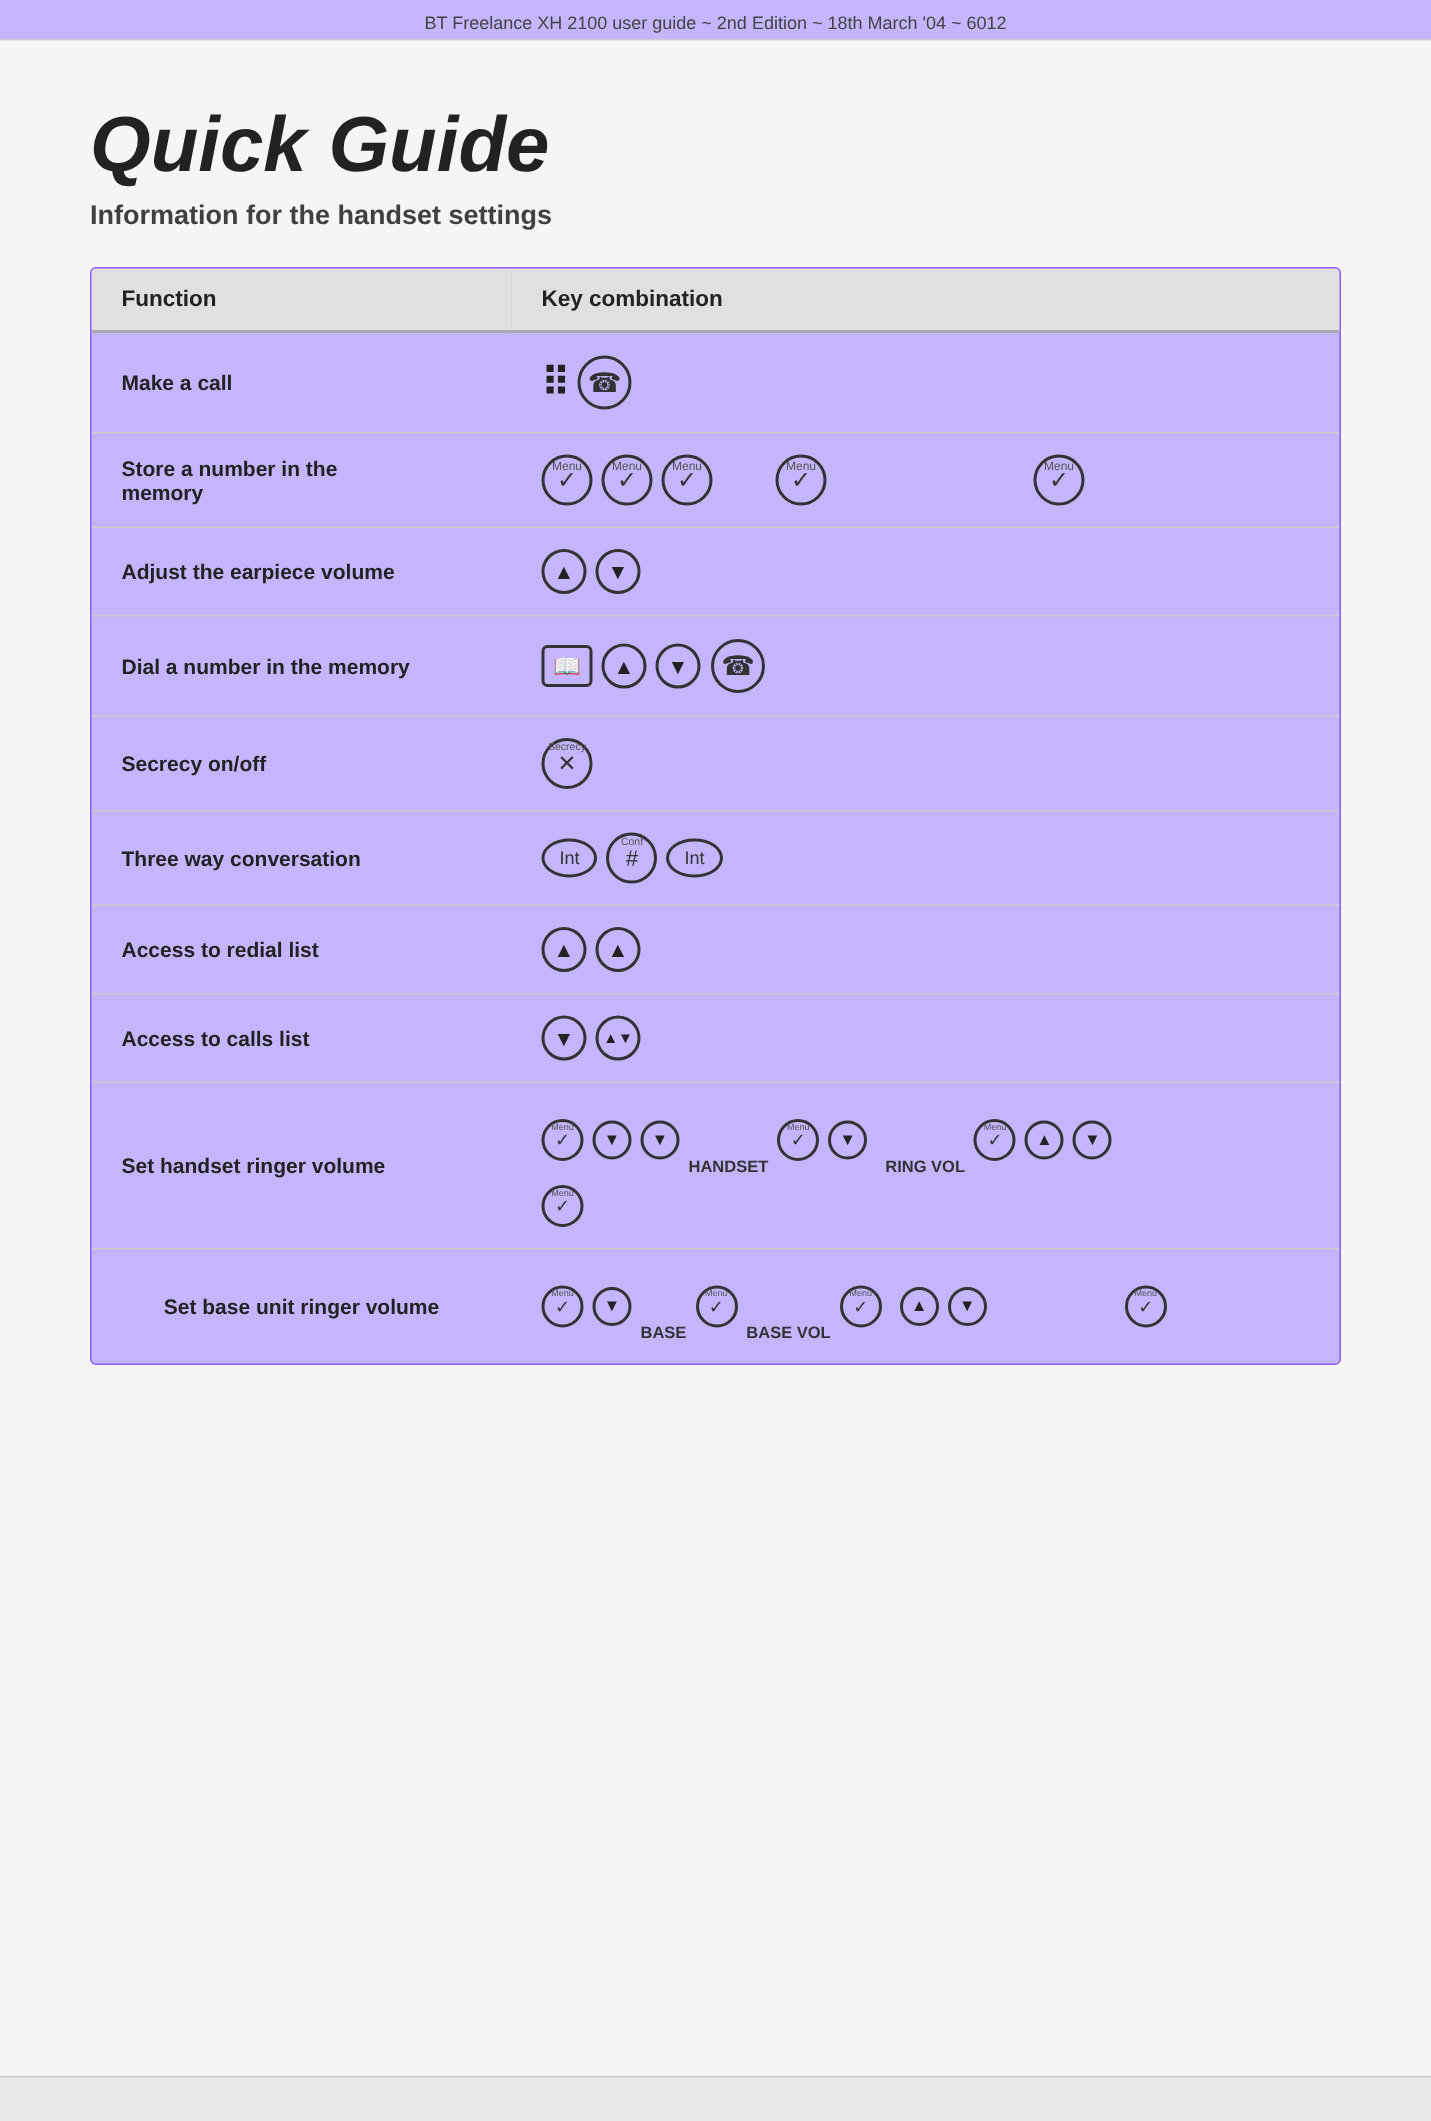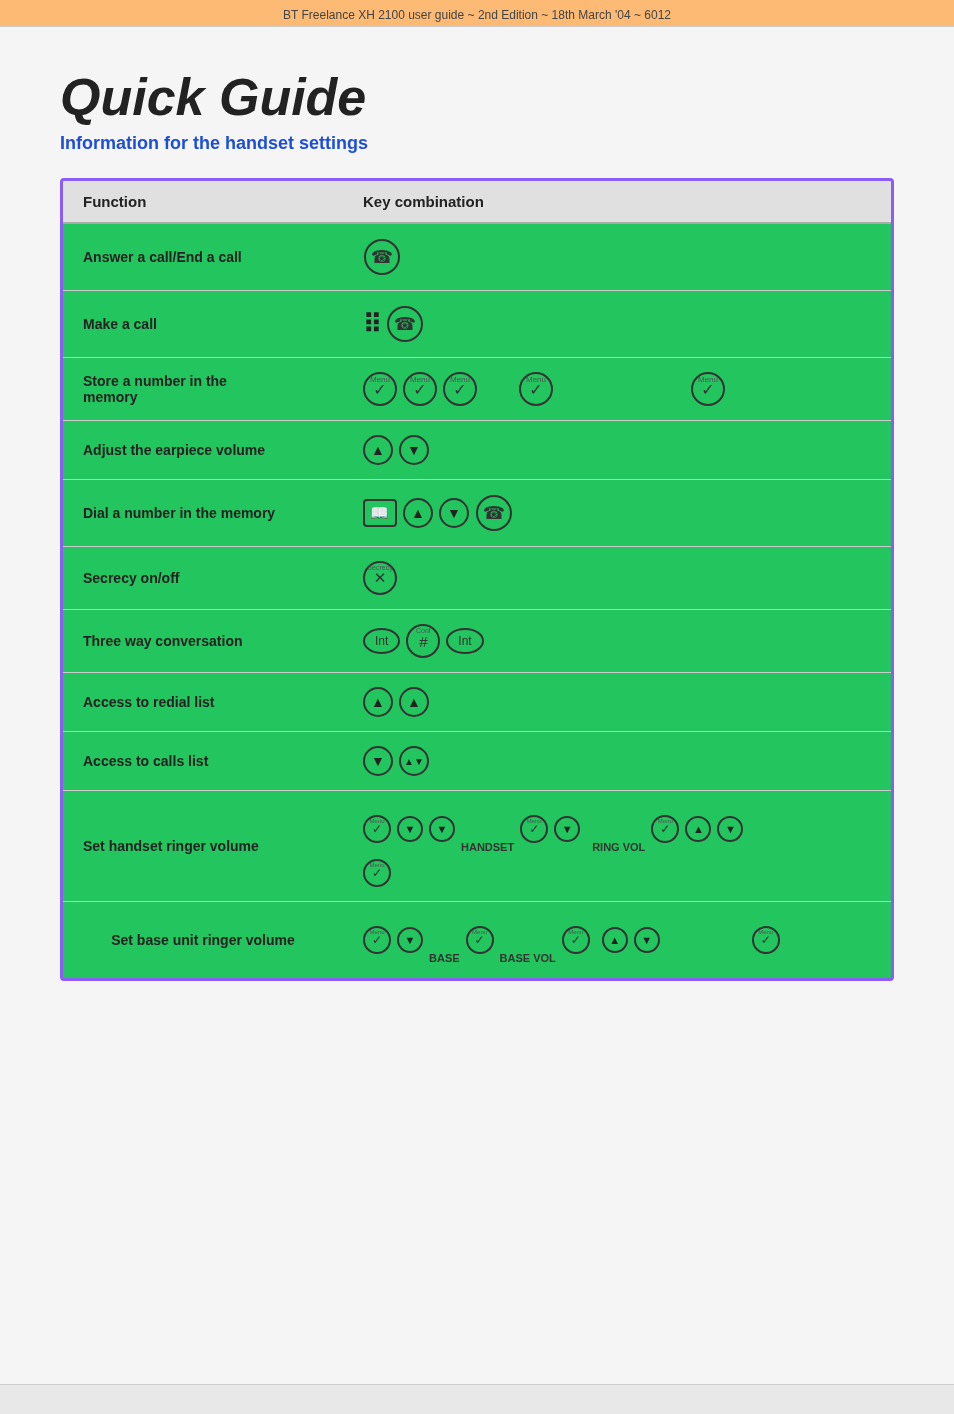--- a/index.html
+++ b/index.html
@@ -13,21 +13,21 @@
       flex-direction: column;
       align-items: center;
     }
 
     .top-bar {
       width: 100%;
       text-align: center;
       font-size: 12px;
       color: #444;
       padding: 8px 0 4px;
-      background: #fdba74;
+      background: #c4b5fd;
       border-bottom: 1px solid #ccc;
     }
 
     .main-content {
       background: #f5f5f5;
       width: 100%;
       flex: 1;
       padding: 40px 60px 60px;
     }
 
@@ -36,27 +36,27 @@
       font-style: italic;
       font-weight: bold;
       font-size: 52px;
       color: #222;
       margin-bottom: 6px;
     }
 
     .subtitle {
       font-size: 18px;
       font-weight: bold;
-      color: #1d4ed8;
+      color: #404040;
       margin-bottom: 24px;
     }
 
     .table-wrapper {
-      background: #22c55e;
-      border: 3px solid #8b5cf6;
+      background: #c4b5fd;
+      border: 1px solid #8b5cf6;
       border-radius: 4px;
       overflow: hidden;
     }
 
     table {
       width: 100%;
       border-collapse: collapse;
     }
 
     thead tr {
@@ -245,31 +245,20 @@
   <div class="table-wrapper">
     <table>
       <thead>
         <tr>
           <th>Function</th>
           <th>Key combination</th>
         </tr>
       </thead>
       <tbody>
 
-        <tr>
-          <td class="func-col">Answer a call/End a call</td>
-          <td class="key-col">
-            <div class="key-icons">
-              <svg width="38" height="38">
-                <circle cx="19" cy="19" r="17" fill="none" stroke="#333" stroke-width="2"></circle>
-                <text x="19" y="25" text-anchor="middle" font-size="18" fill="#333">☎</text>
-              </svg>
-            </div>
-          </td>
-        </tr>
 
         <tr>
           <td class="func-col">Make a call</td>
           <td class="key-col">
             <div class="key-icons">
               <span style="font-size:26px; font-weight:bold; color:#222; letter-spacing:-2px; font-family:monospace;">⠿</span>
               <svg width="38" height="38">
                 <circle cx="19" cy="19" r="17" fill="none" stroke="#333" stroke-width="2"></circle>
                 <text x="19" y="25" text-anchor="middle" font-size="18" fill="#333">☎</text>
               </svg>

